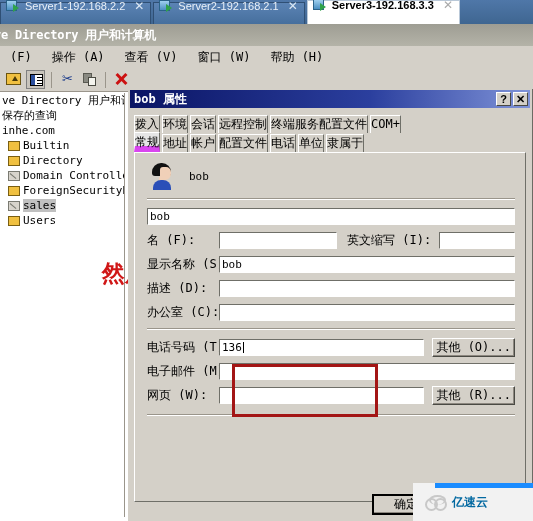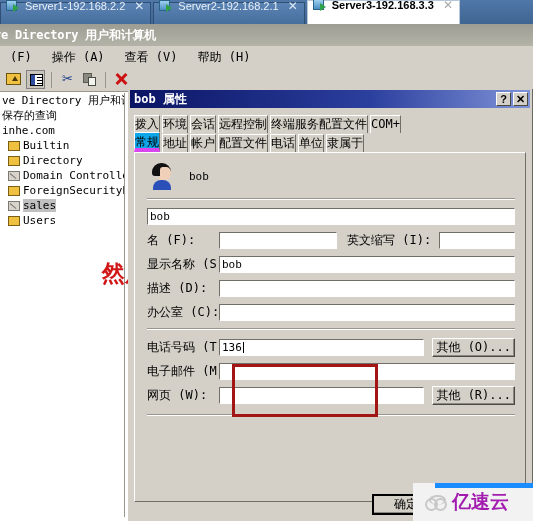--- a/index.html
+++ b/index.html
@@ -141,22 +141,22 @@
   #tabsarea{padding:5px 4px 0 4px;}
   .tabrow{display:flex;align-items:flex-end;height:20px;}
   .tabrow.row1{margin-bottom:-1px;}
   .dtab{
     height:18px;line-height:17px;padding:0 0;margin-right:2px;
     background:#d4d0c8;border:1px solid #ffffff;
     border-right-color:#6f6f68;border-bottom:none;
     font-size:12px;color:#000;white-space:nowrap;box-sizing:border-box;
     font-family:"DejaVu Sans Mono","Liberation Mono",monospace;
   }
-  .dtab.active{height:20px;line-height:19px;background:#0ea5e9;
-    border-bottom:4px solid #d946ef;font-weight:normal;}
+  .dtab.active{height:20px;line-height:19px;background:#e5e5e5;
+    border-bottom:6px solid #d946ef;font-weight:normal;}
   #panel{
     margin:0 4px 4px 4px;border:1px solid #fff;border-top-color:#fff;
     border-left-color:#fff;border-right-color:#6f6f68;border-bottom-color:#6f6f68;
     background:#d4d0c8;height:350px;position:relative;box-sizing:border-box;
   }
   #userhead{display:flex;align-items:center;gap:14px;padding:10px 0 6px 14px;}
   .avatar{width:26px;height:27px;position:relative;}
   .avatar .hair{position:absolute;left:3px;top:0;width:19px;height:13px;
     background:#111;border-radius:9px 9px 3px 3px;}
   .avatar .face{position:absolute;left:11px;top:4px;width:11px;height:13px;
@@ -224,21 +224,21 @@
     position:absolute;right:0;bottom:0;width:120px;height:38px;
     background:#f2f2f2;display:flex;align-items:center;gap:5px;
     padding-left:12px;box-sizing:border-box;
   }
   #wm .bar{position:absolute;left:22px;top:0;right:0;height:5px;background:#1a8cff;}
   #wm .cloud{width:22px;height:14px;position:relative;flex:none;}
   #wm .cloud b{position:absolute;border:2px solid #c8c8c8;border-radius:50%;}
   #wm .cloud b:nth-child(1){left:0;top:3px;width:9px;height:9px;}
   #wm .cloud b:nth-child(2){left:9px;top:3px;width:9px;height:9px;}
   #wm .cloud b:nth-child(3){left:4px;top:0;width:13px;height:8px;border-bottom:none;}
-  #wm .wt{color:#a21caf;font-size:19px;font-weight:bold;
+  #wm .wt{color:#0369a1;font-size:12px;font-weight:bold;
     font-family:Liberation Sans, sans-serif;}
 </style>
 </head>
 <body>
 
 <div id="tabstrip">
   <div class="tab">
     <span class="tico">
         <span class="sq"></span>
         <span class="ar"></span>
@@ -268,20 +268,21 @@
 <div id="mmc">
 
   <div id="mmctitle">
     <span>ve Directory 用户和计算机</span>
   </div>
 
   <div id="menubar">
     <div class="mi">(F)</div>
     <div class="mi">操作 (A)</div>
     <div class="mi">查看 (V)</div>
+    <div class="mi">窗口 (W)</div>
     <div class="mi">帮助 (H)</div>
   </div>
 
   <div id="toolbar">
     <div class="tbtn">
         <span class="ic-folderup"></span>
       </div>
     <div class="tbtn pressed">
         <span class="ic-props"></span>
       </div>

